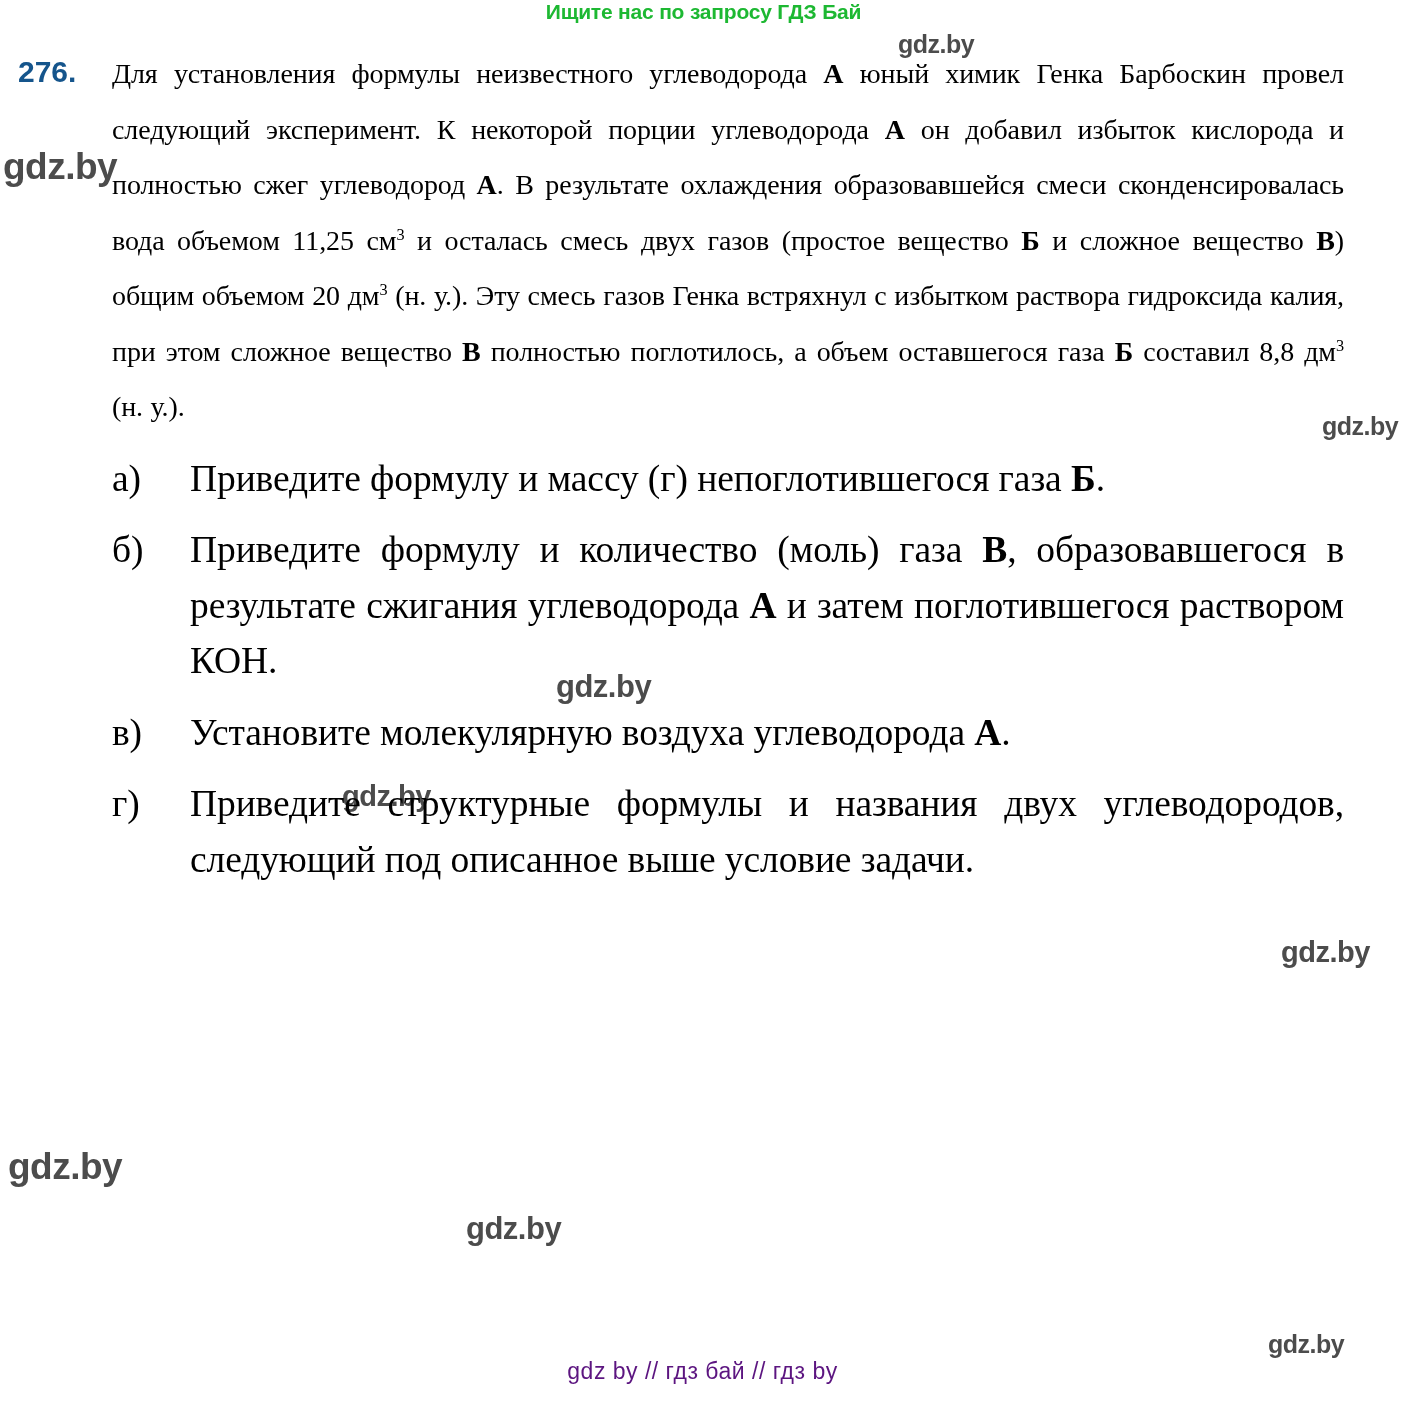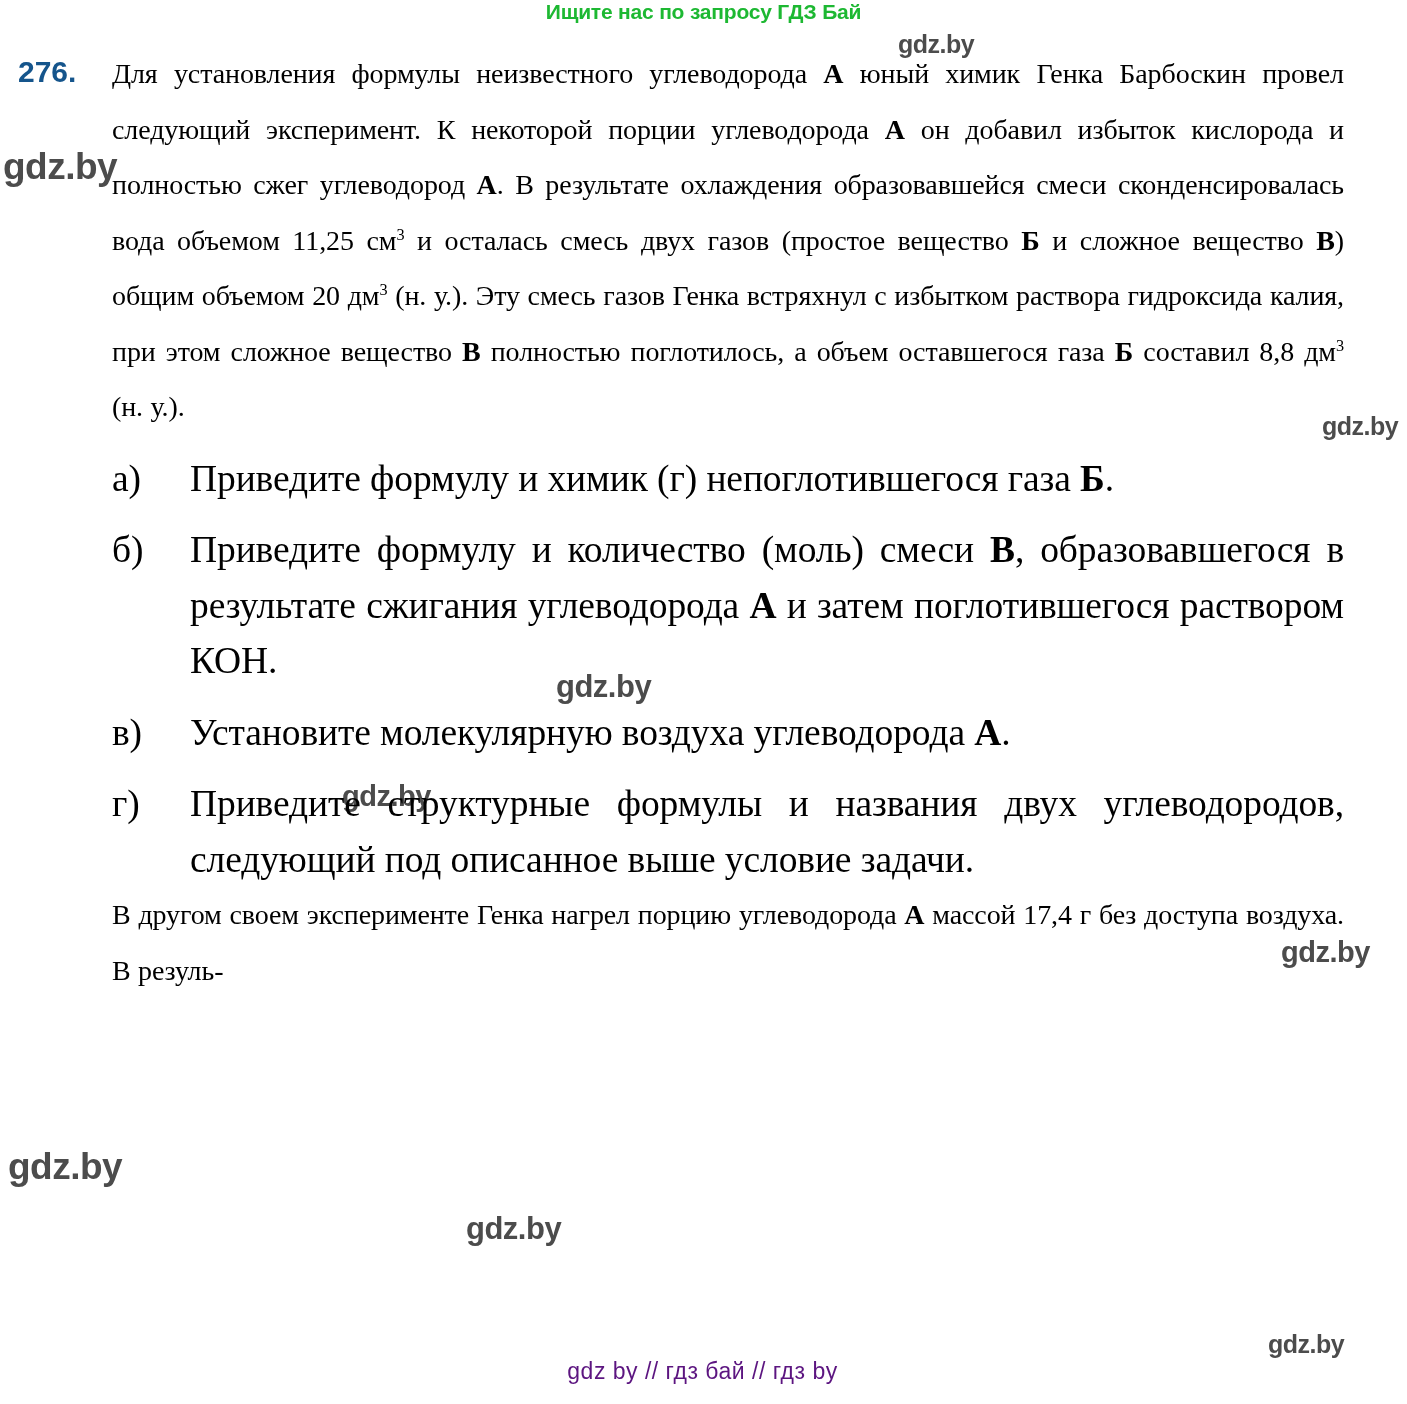--- a/index.html
+++ b/index.html
@@ -143,34 +143,33 @@
 
   <div class="ex-number" style="color: rgb(21, 85, 140);">276.</div>
 
   <div class="ex-body">
 
     <p class="para"><span>Для установления формулы неизвестного углеводорода </span><span class="b">А</span><span> юный химик Генка Барбоскин провел следующий эксперимент. К некоторой порции углеводорода </span><span class="b">А</span><span> он добавил избыток кислорода и полностью сжег углеводород </span><span class="b">А</span><span>. В результате охлаждения образовавшейся смеси сконденсировалась вода объемом 11,25 см</span><sup class="ex">3</sup><span> и осталась смесь двух газов (простое вещество </span><span class="b">Б</span><span> и сложное вещество </span><span class="b">В</span><span>) общим объемом 20 дм</span><sup class="ex">3</sup><span> (н. у.). Эту смесь газов Генка встряхнул с избытком раствора гидроксида калия, при этом сложное вещество </span><span class="b">В</span><span> полностью поглотилось, а объем оставшегося газа </span><span class="b">Б</span><span> составил 8,8 дм</span><sup class="ex">3</sup><span> (н. у.).</span></p>
 
     <ol class="sub-list" id="sub-list">
         <li>
           <span class="marker">а)</span>
-          <span class="item-text"><span>Приведите формулу и химик (г) непоглотившегося газа </span><span class="b">Б</span><span>.</span></span>
+          <span class="item-text"><span>Приведите формулу и массу (г) непоглотившегося газа </span><span class="b">Б</span><span>.</span></span>
         </li>
         <li>
           <span class="marker">б)</span>
-          <span class="item-text"><span>Приведите формулу и количество (моль) смеси </span><span class="b">В</span><span>, образовавшегося в результате сжигания углеводорода </span><span class="b">А</span><span> и затем поглотившегося раствором КОН.</span></span>
+          <span class="item-text"><span>Приведите формулу и количество (моль) газа </span><span class="b">В</span><span>, образовавшегося в результате сжигания углеводорода </span><span class="b">А</span><span> и затем поглотившегося раствором КОН.</span></span>
         </li>
         <li>
           <span class="marker">в)</span>
           <span class="item-text"><span>Установите молекулярную воздуха углеводорода </span><span class="b">А</span><span>.</span></span>
         </li>
         <li>
           <span class="marker">г)</span>
           <span class="item-text"><span>Приведите структурные формулы и названия двух углеводородов, следующий под описанное выше условие задачи.</span></span>
         </li>
       </ol>
 
-    <p class="para tail-para"><span>В другом своем эксперименте Генка нагрел порцию углеводорода </span><span class="b">А</span><span> массой 17,4 г без доступа воздуха. В резуль-</span></p>
 
   </div>
 </div>
 
 <div class="footer" style="color: rgb(92, 21, 128);">gdz by  //  гдз бай  //  гдз by</div>
 
 </body></html>

